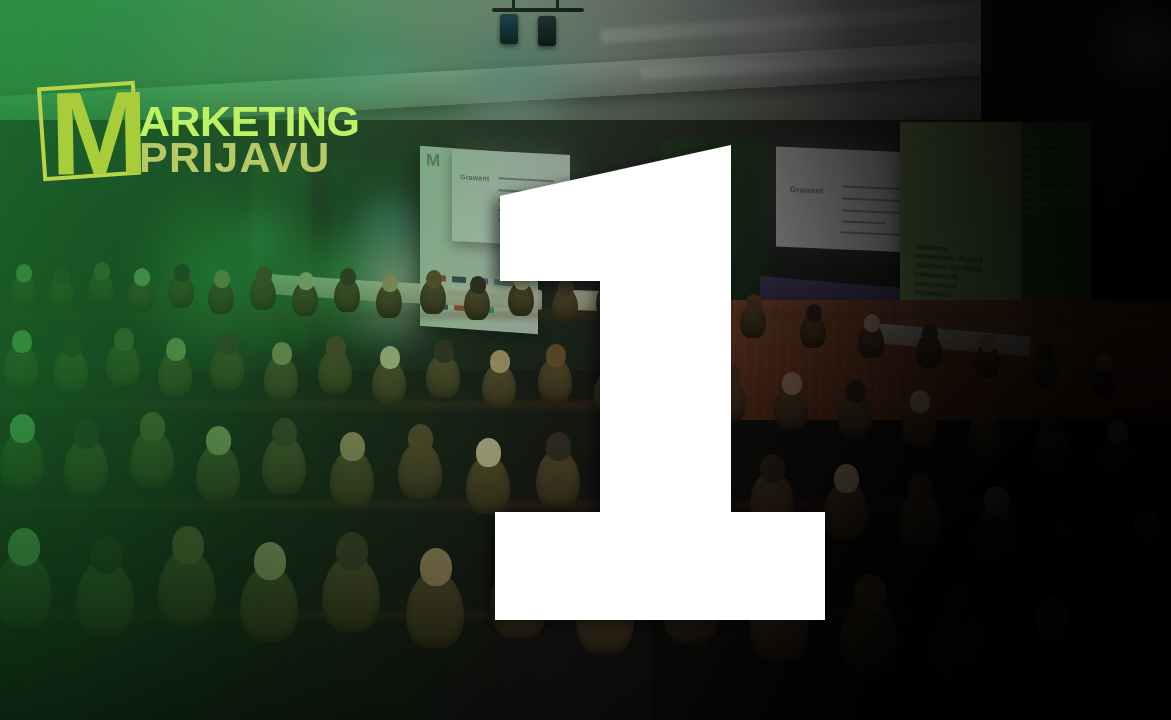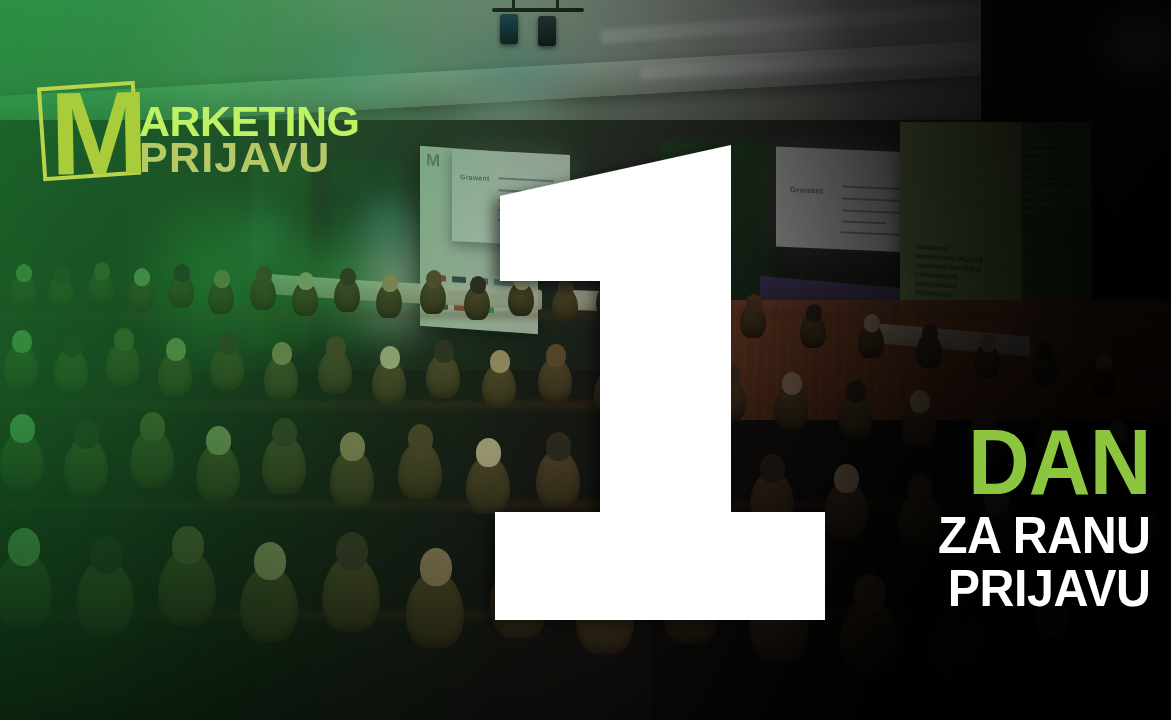--- a/index.html
+++ b/index.html
@@ -554,19 +554,14 @@
       <defs>
         <filter id="numShadow" x="-20%" y="-20%" width="150%" height="150%">
           <feDropShadow dx="-6" dy="4" stdDeviation="7" flood-color="#000" flood-opacity="0.55"></feDropShadow>
         </filter>
       </defs>
       <path d="M 731,145 L 731,620 L 495,620 L 495,512 L 600,512 L 600,281 L 500,281 L 500,196 Z" fill="#FFFFFF" filter="url(#numShadow)"></path>
       <rect x="731" y="512" width="94" height="108" fill="#FFFFFF"></rect>
     </svg>
   </div>
 
-  <div class="cd">
-    <div class="cd-dan">DAN</div>
-    <div class="cd-l2">ZA RANU</div>
-    <div class="cd-l3">PRIJAVU</div>
-  </div>
 
 </div>
 
 </body></html>

